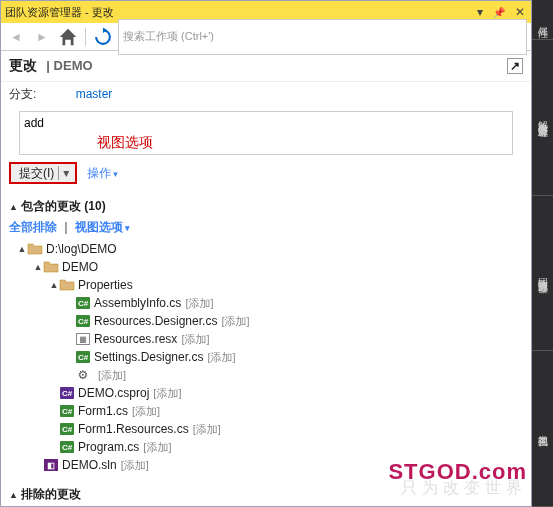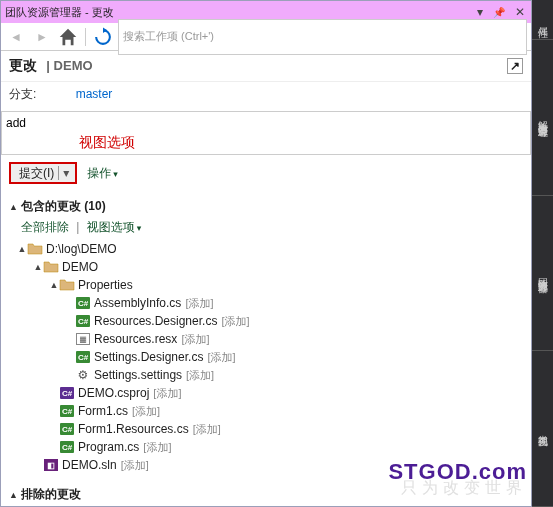--- a/index.html
+++ b/index.html
@@ -1,52 +1,52 @@
 <!DOCTYPE html>
 <html><head>
 <meta charset="utf-8">
 <style>
   * { margin: 0; padding: 0; box-sizing: border-box; font-family: "Microsoft YaHei", "Segoe UI", Tahoma, sans-serif; }
   body { width: 553px; height: 507px; background: #fff; overflow: hidden; font-size: 12px; color: #1e1e1e; position: relative; }
   .main-pane { width: 532px; height: 507px; border: 1px solid #9b9fb9; background: #fff; display: flex; flex-direction: column; }
-  .titlebar { background: #f0abfc; height: 22px; display: flex; align-items: center; padding: 4px 4px; justify-content: space-between; }
+  .titlebar { background: #fde047; height: 22px; display: flex; align-items: center; padding: 4px 4px; justify-content: space-between; }
   .titlebar-text { font-size: 11px; color: #1e1e1e; }
   .titlebar-icons { display: flex; gap: 6px; align-items: center; }
   .win-btn { width: 14px; height: 14px; display: inline-flex; align-items: center; justify-content: center; color: #444; cursor: pointer; }
   .toolbar { height: 28px; display: flex; align-items: center; padding: 2px 4px; gap: 4px; border-bottom: 1px solid #ccc; }
   .tbtn { width: 22px; height: 22px; display: inline-flex; align-items: center; justify-content: center; color: #555; cursor: pointer; border-radius: 2px; }
   .tbtn.disabled { color: #bbb; }
   .sep { width: 1px; height: 18px; background: #ccc; margin: 0 2px; }
   .searchbox { flex: 1; height: 36px; border: 1px solid #ccc; display: flex; align-items: center; padding: 0 4px; background: #fff; }
   .searchbox span.placeholder { color: #999; font-size: 11px; }
   .header-row { display: flex; align-items: center; justify-content: space-between; padding: 6px 8px; border-bottom: 1px solid #eee; font-weight: bold; }
   .header-row .lbl { font-size: 14px; }
   .header-row .proj { color: #666; font-size: 13px; margin-left: 6px; }
   .branch-row { padding: 4px 8px; font-size: 12px; color: #333; }
   .branch-row .link { color: #0066cc; cursor: pointer; padding-left: 36px; }
-  .commit-area { margin: 4px 0; }
+  .commit-area { margin: 4px 18px; }
   .commit-input { width: 100%; height: 44px; border: 1px solid #ccc; padding: 4px; font-size: 12px; resize: none; outline: none; }
   .annotation { color: #d00000; font-size: 14px; margin-left: 78px; margin-top: -24px; position: relative; pointer-events: none; }
   .action-row { display: flex; align-items: center; gap: 10px; padding: 6px 8px 10px; }
   .commit-btn { display: inline-flex; align-items: center; border: 2px solid #d00000; background: #eee; padding: 2px 6px 2px 8px; cursor: pointer; font-size: 12px; height: 22px; }
   .commit-btn .dd { margin-left: 4px; border-left: 1px solid #999; padding-left: 4px; color: #555; }
-  .link { color: #14532d; cursor: pointer; }
+  .link { color: #3b82f6; cursor: pointer; }
   .dropdown-caret { font-size: 9px; margin-left: 2px; }
   .section-head { display: flex; align-items: center; padding: 4px 8px; font-weight: bold; cursor: pointer; }
   .section-head .tri { width: 10px; display: inline-block; color: #333; font-size: 9px; margin-right: 2px; }
-  .section-sub { padding: 0 8px 4px 20px; }
+  .section-sub { padding: 0 8px 4px 8px; font-weight: bold; }
   .section-sub .link { font-size: 12px; }
   .section-sub .divider { color: #888; margin: 0 4px; }
   .tree { padding: 0 8px 8px 4px; }
   .tree-row { display: flex; align-items: center; height: 18px; white-space: nowrap; }
   .tri2 { width: 10px; font-size: 9px; color: #444; cursor: pointer; text-align: center; }
   .icon { width: 16px; height: 16px; margin-right: 3px; display: inline-flex; align-items: center; justify-content: center; }
   .file-tag { color: #888; margin-left: 4px; font-size: 11px; }
   .indent { display: inline-block; }
-  .watermark { position: absolute; right: 26px; bottom: 22px; color: #4c1d95; font-size: 22px; font-weight: bold; letter-spacing: 1px; pointer-events: none; font-family: Arial; }
+  .watermark { position: absolute; right: 26px; bottom: 22px; color: #be185d; font-size: 22px; font-weight: bold; letter-spacing: 1px; pointer-events: none; font-family: Arial; }
   .watermark-sub { position: absolute; right: 26px; bottom: 8px; color: #e0e0e0; font-size: 16px; letter-spacing: 5px; pointer-events: none; }
   .right-rail { position: absolute; right: 0; top: 0; width: 21px; height: 507px; display: flex; flex-direction: column; }
   .rail-seg { flex: 1; background: #2d2d30; color: #d0d0d0; writing-mode: vertical-rl; text-orientation: upright; font-size: 10px; display: flex; align-items: center; justify-content: center; border-bottom: 1px solid #555; letter-spacing: 1px; padding: 4px 0; cursor: pointer; }
   .rail-seg:first-child { flex: 0 0 40px; }
   .pin { font-size: 10px; }
   .maximize-icon { width:16px; height:16px; display:inline-flex; align-items:center; justify-content:center; border:1px solid #999; cursor:pointer; }
   .cs-badge { background:#388a34; color:#fff; font-size:8px; font-weight:bold; width:14px; height:12px; display:inline-flex; align-items:center; justify-content:center; border-radius:1px; }
   .resx-badge { background:#fff; border:1px solid #888; color:#555; font-size:8px; width:14px; height:12px; display:inline-flex; align-items:center; justify-content:center; }
   .cog-badge { color:#555; font-size:12px; }
   .sln-badge { background:#68217a; color:#fff; font-size:8px; font-weight:bold; width:14px; height:12px; display:inline-flex; align-items:center; justify-content:center; }
@@ -191,21 +191,20 @@
           </span>
           <span>Settings.Designer.cs</span>
           <span class="file-tag">[添加]</span>
         </div>
         <div class="tree-row">
           <span class="indent" style="width:60px"></span>
           <span class="tri2"></span>
           <span class="icon">
             <span class="cog-badge">⚙</span>
           </span>
-          <span>Settings.settings</span>
           <span class="file-tag">[添加]</span>
         </div>
         <div class="tree-row">
           <span class="indent" style="width:44px"></span>
           <span class="tri2"></span>
           <span class="icon">
             <span class="cs-badge" style="background:#5c2d91">C#</span>
           </span>
           <span>DEMO.csproj</span>
           <span class="file-tag">[添加]</span>

